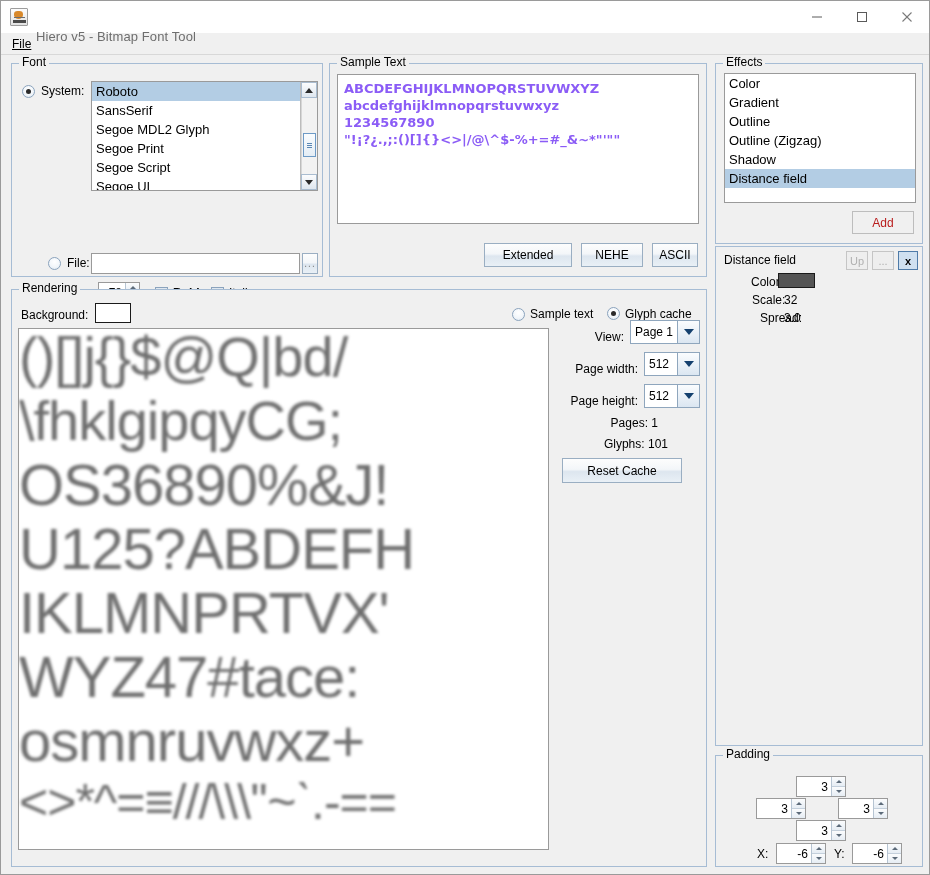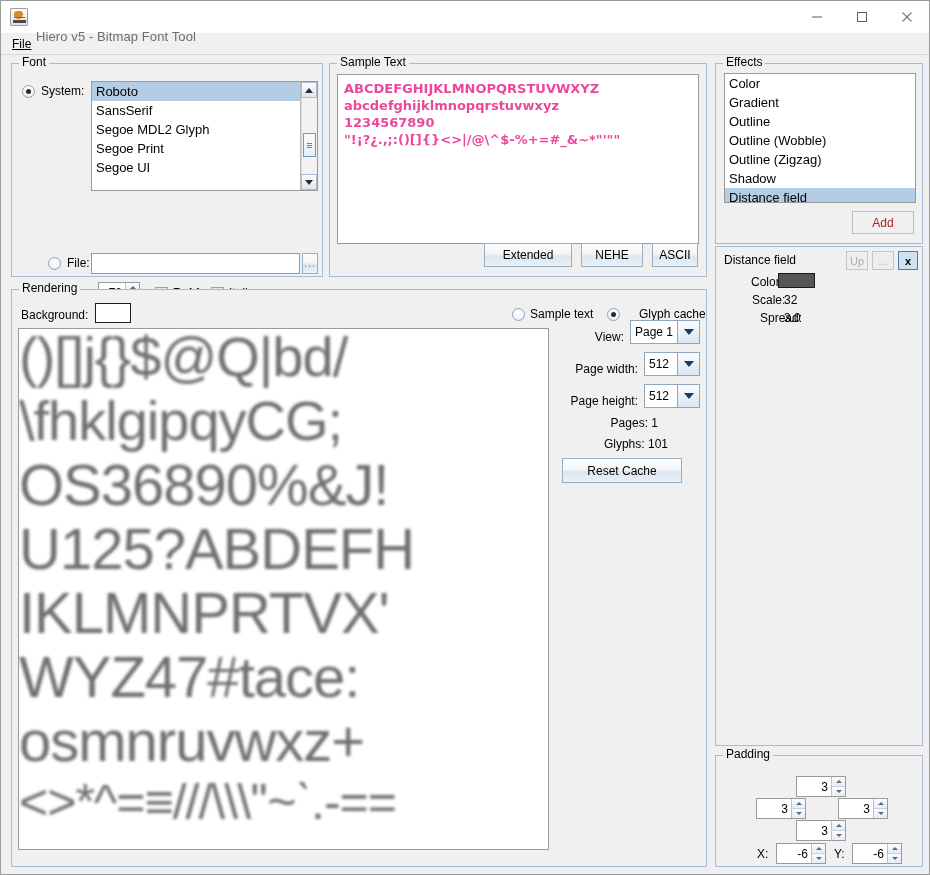--- a/index.html
+++ b/index.html
@@ -64,23 +64,23 @@
   .btn.small-dots { font-size:10px; letter-spacing:1px; }
   .spinner { display:inline-flex; align-items:stretch; border:1px solid #9a9a9a; box-sizing:border-box; background:#fff; }
   .spinner .val { flex:1; text-align:right; padding:0 3px; font-size:12px; display:flex; align-items:center; justify-content:flex-end; }
   .spinner .arrows { width:13px; display:flex; flex-direction:column; border-left:1px solid #b6c4d2; }
   .spinner .arrows div { flex:1; background:linear-gradient(#fbfcfd,#e6edf4); display:flex; align-items:center; justify-content:center; }
   .spinner .arrows div:first-child { border-bottom:1px solid #c3cfdb; }
   .sp-up { width:0;height:0;border-left:3px solid transparent;border-right:3px solid transparent;border-bottom:3px solid #5c6b7a; }
   .sp-dn { width:0;height:0;border-left:3px solid transparent;border-right:3px solid transparent;border-top:3px solid #5c6b7a; }
   
   #sample-panel { left:328px; top:62px; width:378px; height:214px; }
-  #sample-area { position:absolute; left:7px; top:10px; width:362px; height:170px;
+  #sample-area { position:absolute; left:7px; top:10px; width:362px; height:150px;
     background:#ffffff; border:1px solid #9a9a9a; box-sizing:border-box; padding:5px 6px;
-    font-family:"DejaVu Sans", sans-serif; font-weight:bold; font-size:13px; line-height:17px; color:#ec4899; overflow:hidden; }
+    font-family:"DejaVu Sans", sans-serif; font-weight:bold; font-size:13px; line-height:17px; color:#8b5cf6; overflow:hidden; }
   .sample-btn-row { position:absolute; right:8px; bottom:9px; display:flex; gap:9px; }
   .sample-btn-row .btn { height:24px; }
   
   #effects-panel { left:714px; top:62px; width:208px; height:181px; }
   #effects-list { position:absolute; left:8px; top:9px; width:192px; height:130px; }
   #add-btn { position:absolute; right:8px; bottom:9px; width:62px; height:23px; }
   #effect-detail-panel { left:714px; top:245px; width:208px; height:500px; }
   .eff-row { position:absolute; font-size:12px; }
   .mini-btn { height:19px; border:1px solid #8aa4bf; box-sizing:border-box; font-size:11px;
     background:linear-gradient(#fcfdfe,#e3ebf3); display:flex; align-items:center; justify-content:center; }
@@ -145,20 +145,21 @@
       <span class="radio on"></span>
       <span class="lbl">System:</span>
     </div>
 
     <div class="list-box" id="font-list" style="left:79px;top:17px;width:227px;height:110px;position:absolute;">
       <div style="position:absolute;left:0;top:0;right:17px;">
         <div class="list-row sel">Roboto</div>
         <div class="list-row">SansSerif</div>
         <div class="list-row">Segoe MDL2 Glyph</div>
         <div class="list-row">Segoe Print</div>
+        <div class="list-row">Segoe Script</div>
         <div class="list-row">Segoe UI</div>
       </div>
       <div class="vscroll">
         <div class="track">
           <div class="thumb" style="top:35px;"></div>
         </div>
         <div class="arrow up">
             <span class="arrow-glyph up"></span>
           </div>
         <div class="arrow down">
@@ -224,21 +225,20 @@
       <div class="btn" style="width:46px;">ASCII</div>
     </div>
   </div>
 
   <div class="panel" id="effects-panel">
     <div class="legend">Effects</div>
     <div class="list-box" id="effects-list">
       <div class="list-row">Color</div>
       <div class="list-row">Gradient</div>
       <div class="list-row">Outline</div>
-      <div class="list-row">Outline (Wobble)</div>
       <div class="list-row">Outline (Zigzag)</div>
       <div class="list-row">Shadow</div>
       <div class="list-row sel">Distance field</div>
     </div>
     <div class="btn dis" id="add-btn">Add</div>
   </div>
 
   <div class="panel" id="effect-detail-panel">
     <div style="position:absolute;left:8px;top:6px;font-size:12px;">Distance field</div>
     <div class="mini-btn dis" style="position:absolute;right:54px;top:4px;width:22px;">Up</div>
@@ -258,21 +258,21 @@
   <div class="panel" id="rendering-panel">
     <div class="legend">Rendering</div>
 
     <div class="lbl" style="position:absolute;left:9px;top:18px;">Background:</div>
     <div class="swatch" style="position:absolute;left:83px;top:13px;width:36px;height:20px;background:#ffffff;"></div>
 
     <div style="position:absolute;left:500px;top:17px;display:flex;align-items:center;gap:5px;">
       <span class="radio"></span>
       <span class="lbl">Sample text</span>
     </div>
-    <div style="position:absolute;left:595px;top:17px;display:flex;align-items:flex-end;gap:19px;">
+    <div style="position:absolute;left:595px;top:17px;display:flex;align-items:flex-start;gap:5px;">
       <span class="radio on"></span>
       <span class="lbl">Glyph cache</span>
     </div>
 
     <div id="glyph-canvas">
       <div class="glyph-line" style="font-size:56px;line-height:64px;margin-top:-4px;">()[]j{}$@Q|bd/</div>
       <div class="glyph-line" style="font-size:56px;line-height:64px;">\fhklgipqyCG;</div>
       <div class="glyph-line" style="font-size:58px;line-height:64px;">OS36890%&amp;J!</div>
       <div class="glyph-line" style="font-size:58px;line-height:64px;">U125?ABDEFH</div>
       <div class="glyph-line" style="font-size:58px;line-height:64px;">IKLMNPRTVX'</div>

